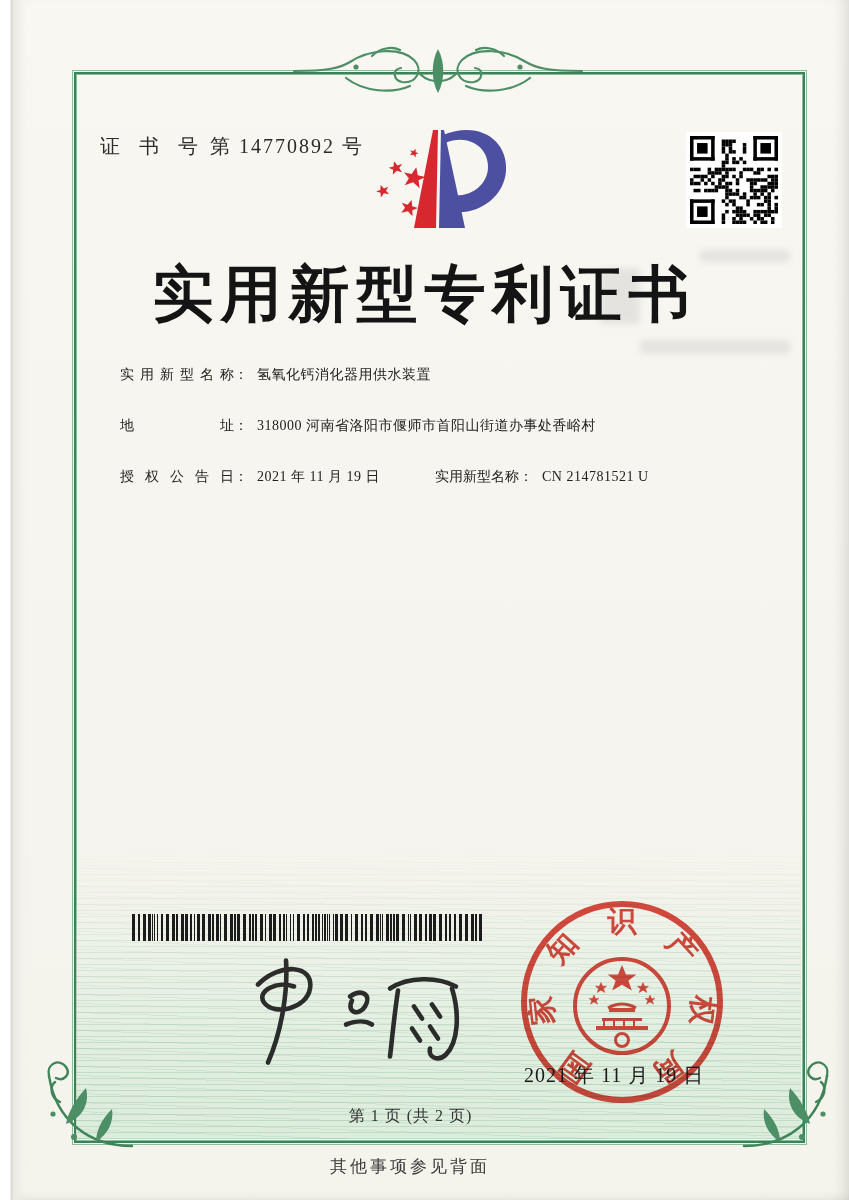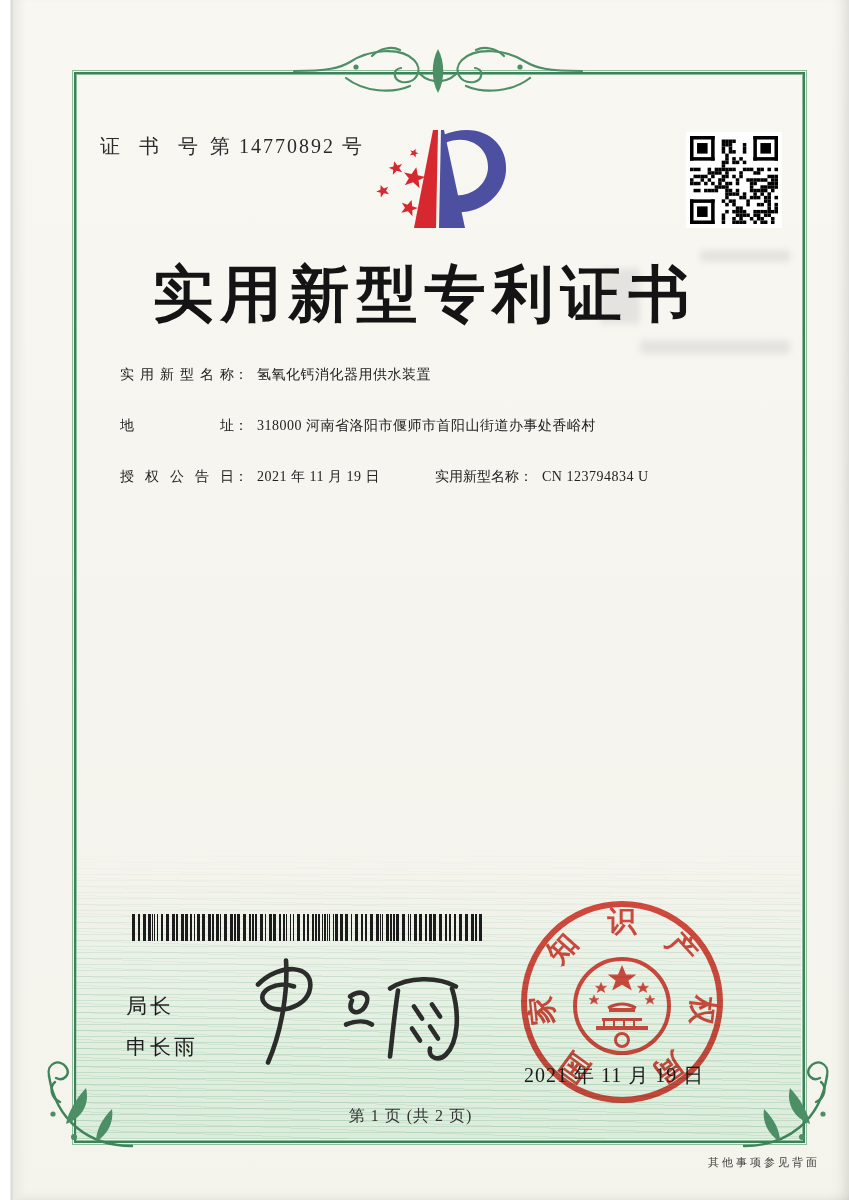--- a/index.html
+++ b/index.html
@@ -41,21 +41,21 @@
   .fpair2{position:absolute;left:315px;top:0;}
   .body-text{position:absolute;left:120px;top:710px;width:630px;font-size:17.5px;line-height:29px;
     text-align:justify;color:#222;}
   .body-text p{margin:0;text-indent:2em;}
   .barcode-wrap{position:absolute;left:132px;top:914px;}
   .signer{position:absolute;left:126px;top:986px;font-size:21px;line-height:41px;color:#1d1d1d;letter-spacing:3px;}
   .signature{position:absolute;left:222px;top:948px;}
   .seal{position:absolute;left:516px;top:896px;mix-blend-mode:multiply;}
   .seal-date{position:absolute;left:524px;top:1062px;font-size:20px;color:#1a1a1a;letter-spacing:1px;}
   .page-num{position:absolute;left:0;top:1106px;width:821px;text-align:center;font-size:16px;color:#333;letter-spacing:1px;}
-  .back-note{position:absolute;left:0;top:1155px;width:820px;text-align:right;font-size:11px;color:#3b3b3b;letter-spacing:3px;}
+  .back-note{position:absolute;left:0;top:1155px;width:820px;text-align:center;font-size:17px;color:#3b3b3b;letter-spacing:3px;}
   .qr{position:absolute;left:686px;top:132px;background:#fff;padding:4px;}
   .logo{position:absolute;left:360px;top:118px;}
 </style>
 </head>
 <body>
 
 <div class="paper">
   <div class="scan-edge"></div>
 
   <div class="frame">
@@ -342,21 +342,21 @@
   <div class="fields">
     <div class="frow">
       <span class="flabel">实用新型名称</span><span class="fcolon">：</span><span class="fvalue">氢氧化钙消化器用供水装置</span>
     </div>
     <div class="frow">
       <span class="flabel">地址</span><span class="fcolon">：</span><span class="fvalue">318000 河南省洛阳市偃师市首阳山街道办事处香峪村</span>
     </div>
     <div class="frow">
       <span class="flabel">授权公告日</span><span class="fcolon">：</span><span class="fvalue">2021 年 11 月 19 日</span>
       <span class="fpair2">
-        <span>实用新型名称</span><span>：</span><span class="fvalue">CN 123794834 U</span>
+        <span>实用新型名称</span><span>：</span><span class="fvalue">CN 214781521 U</span>
       </span>
     </div>
   </div>
 
 
   <div class="barcode-wrap">
     <svg id="barcode" width="350" height="27">
         <rect x="0" y="0" width="3" height="27" fill="#1b1b1b"></rect>
         <rect x="6" y="0" width="2" height="27" fill="#1b1b1b"></rect>
         <rect x="11" y="0" width="3" height="27" fill="#1b1b1b"></rect>
@@ -434,24 +434,20 @@
         <rect x="317" y="0" width="2" height="27" fill="#1b1b1b"></rect>
         <rect x="322" y="0" width="2" height="27" fill="#1b1b1b"></rect>
         <rect x="327" y="0" width="3" height="27" fill="#1b1b1b"></rect>
         <rect x="333" y="0" width="3" height="27" fill="#1b1b1b"></rect>
         <rect x="339" y="0" width="3" height="27" fill="#1b1b1b"></rect>
         <rect x="343" y="0" width="2" height="27" fill="#1b1b1b"></rect>
         <rect x="347" y="0" width="3" height="27" fill="#1b1b1b"></rect>
       </svg>
   </div>
 
-  <div class="signer">
-    <div>局长</div>
-    <div>申长雨</div>
-  </div>
 
   <svg class="signature" width="250" height="125" viewBox="0 0 250 120">
     <g stroke="#1c1c1c" stroke-width="4.6" fill="none" stroke-linecap="round" stroke-linejoin="round" opacity="0.92">
       <path d="M36,34 C58,12 92,14 88,38 C85,58 52,66 42,52 C34,40 56,30 72,36"></path>
       <path d="M64,10 C66,40 60,80 46,112"></path>
       <path d="M128,46 C140,38 150,44 143,56 C137,66 124,62 130,50"></path>
       <path d="M124,74 C134,70 144,70 150,74"></path>
       <path d="M168,38 C186,26 216,26 234,36"></path>
       <path d="M176,40 C172,66 170,90 168,106"></path>
       <path d="M230,38 C238,64 236,92 224,104 C217,111 206,108 208,98"></path>

